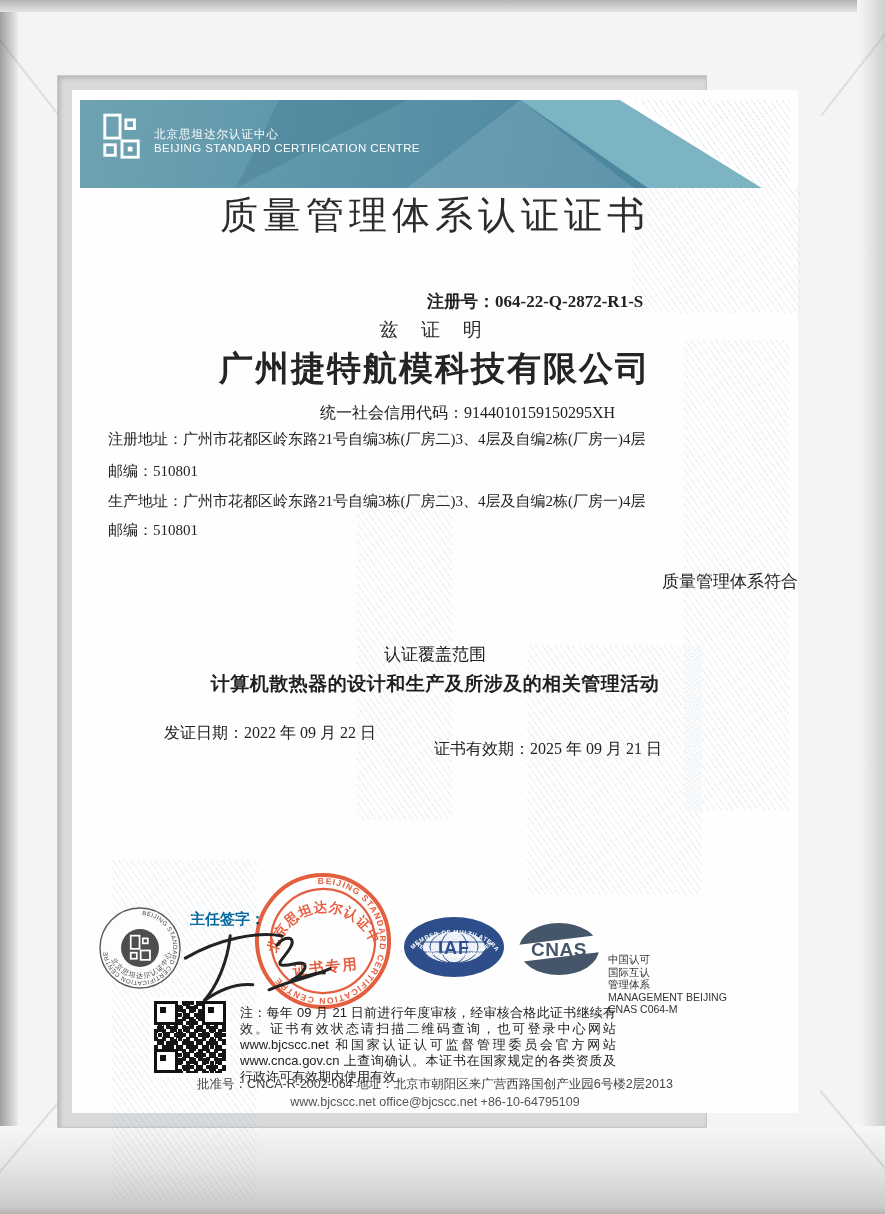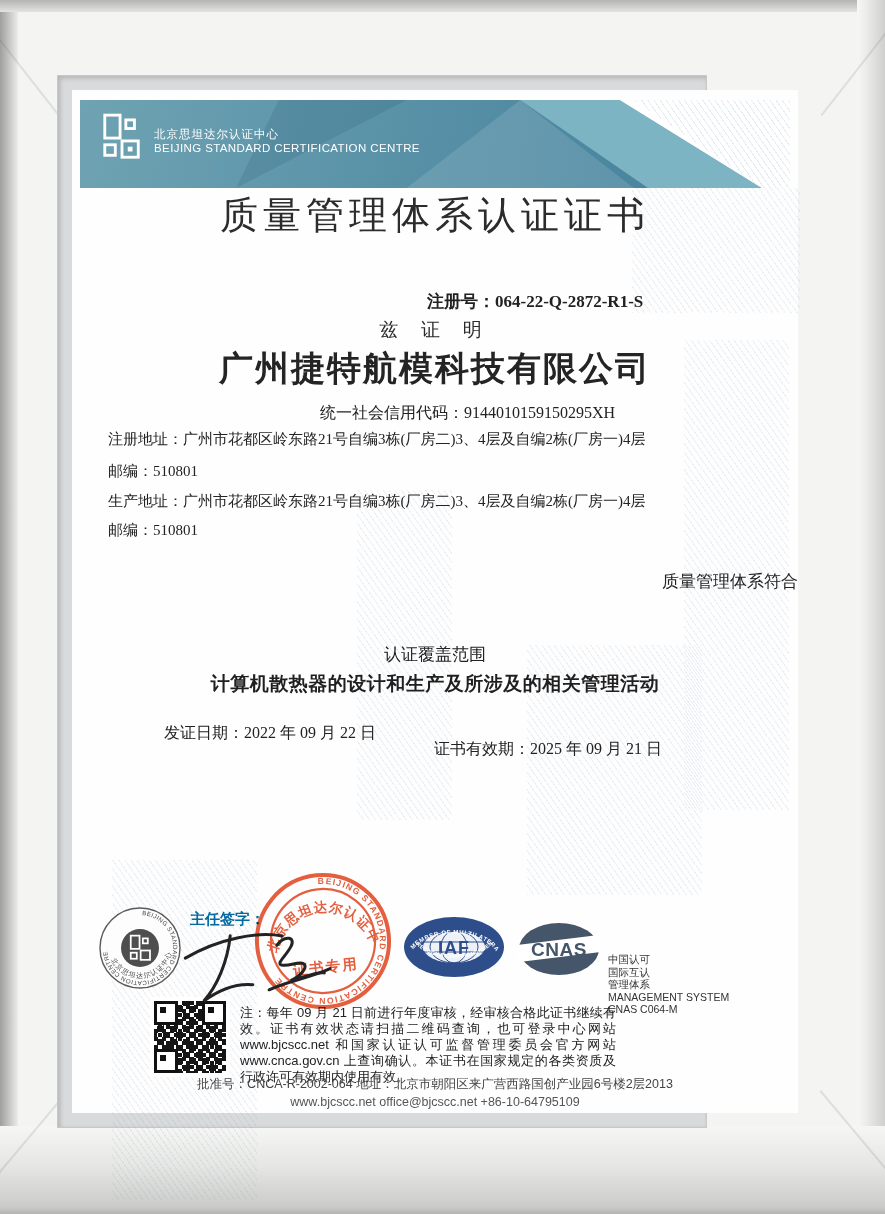--- a/index.html
+++ b/index.html
@@ -229,21 +229,21 @@
       <svg class="cnas" width="82" height="56" viewBox="0 0 82 56">
         <ellipse cx="41" cy="28" rx="40" ry="26" fill="#46566a"></ellipse>
         <rect x="-6" y="19" width="94" height="17" rx="8" fill="#ffffff" transform="rotate(-7 41 28)"></rect>
         <text x="41" y="35" text-anchor="middle" font-family="Liberation Sans, DejaVu Sans, sans-serif" font-size="19" font-weight="bold" fill="#46566a" letter-spacing="0.5">CNAS</text>
       </svg>
 
       <div class="cnas-text">
         <div>中国认可</div>
         <div>国际互认</div>
         <div>管理体系</div>
-        <div>MANAGEMENT SYSTEM</div>
+        <div>MANAGEMENT BEIJING</div>
         <div>CNAS C064-M</div>
       </div>
 
       <div class="note">注：每年 09 月 21 日前进行年度审核，经审核合格此证书继续有效。证书有效状态请扫描二维码查询，也可登录中心网站 www.bjcscc.net 和国家认证认可监督管理委员会官方网站 www.cnca.gov.cn 上查询确认。本证书在国家规定的各类资质及行政许可有效期内使用有效。</div>
       <div class="approval">批准号：CNCA-R-2002-064  地址：北京市朝阳区来广营西路国创产业园6号楼2层2013</div>
       <div class="contact">www.bjcscc.net  office@bjcscc.net  +86-10-64795109</div>
 
     </div>
   </div>
 </div>

